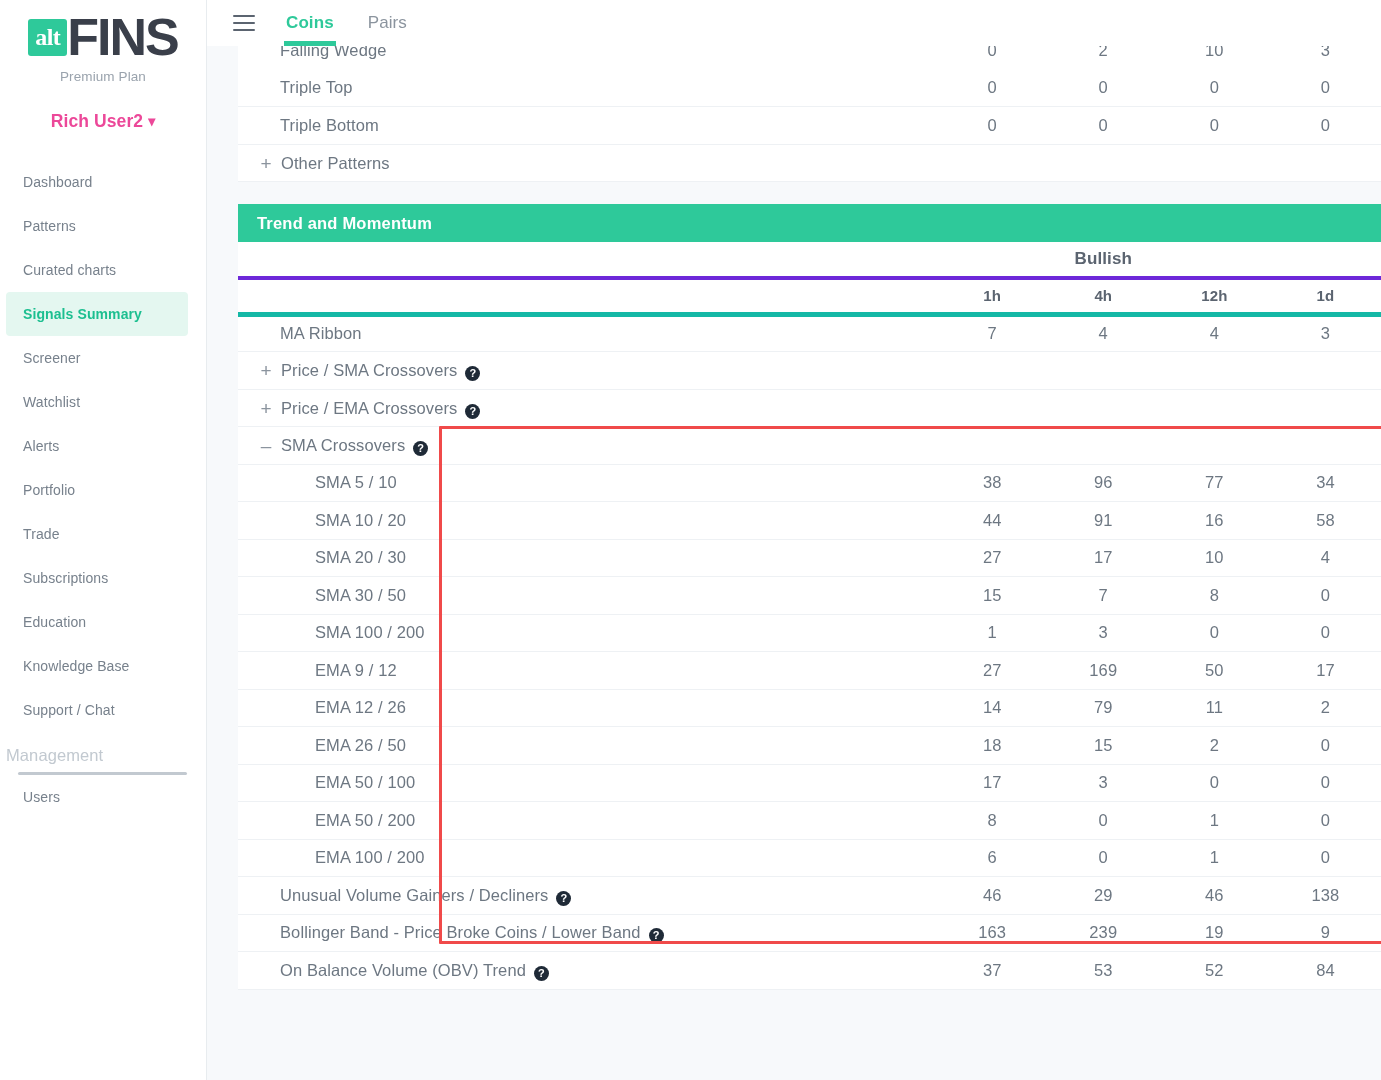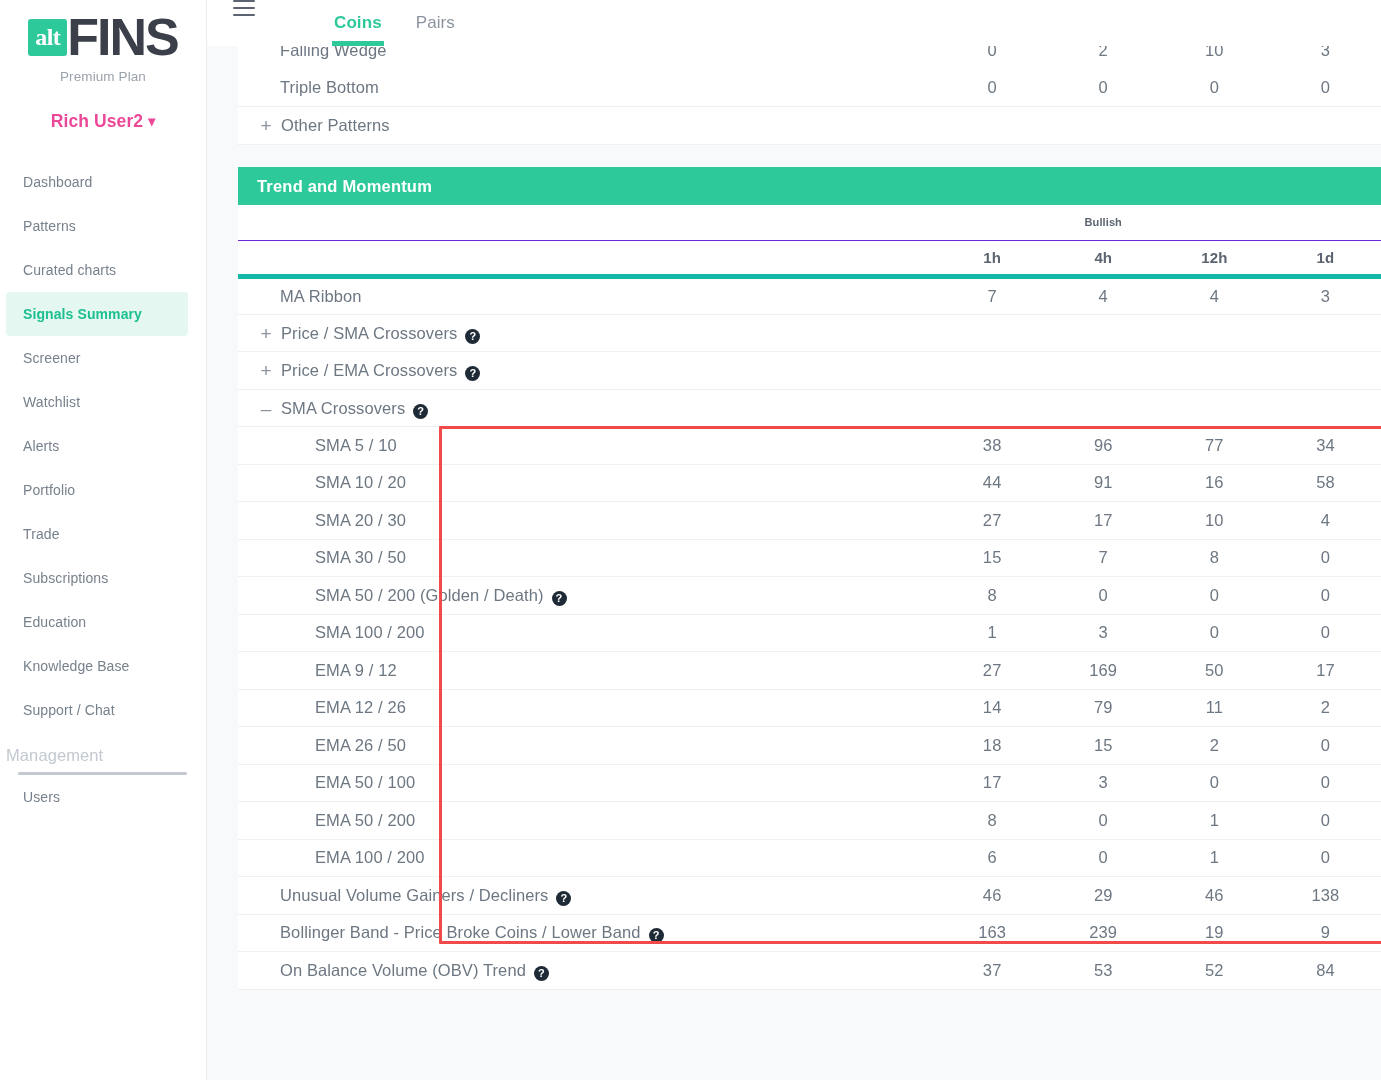--- a/index.html
+++ b/index.html
@@ -132,25 +132,24 @@
     height: 1080px;
     background: #f7f9fb;
     position: relative;
     overflow: hidden;
   }
 
   .topbar {
     height: 46px;
     background: #ffffff;
     display: flex;
-    align-items: flex-start;
+    align-items: center;
     padding-left: 26px;
     position: relative;
     z-index: 5;
-    gap: 48px;
   }
   .hamburger {
     width: 22px;
     height: 16px;
     display: flex;
     flex-direction: column;
     justify-content: space-between;
     cursor: pointer;
     margin-right: 31px;
   }
@@ -260,24 +259,24 @@
     line-height: 15px;
     text-align: center;
     margin-left: 8px;
     transform: translateY(1px);
     cursor: pointer;
     font-family: "Liberation Sans", sans-serif;
   }
 
   tr.hdr-bullish td {
     height: 36px;
-    border-bottom: 1px solid #6d28d9;
+    border-bottom: 4px solid #6d28d9;
     color: #5b6470;
     font-weight: 700;
-    font-size: 11px;
+    font-size: 17px;
   }
   tr.hdr-tf td {
     height: 36px;
     color: #5b6470;
     font-weight: 700;
     font-size: 15px;
     text-align: center;
     border-bottom: 5px solid #14b8a6;
   }
   .bullish-cell {
@@ -390,20 +389,27 @@
       <table class="grid">
         <colgroup>
             <col class="c-label">
             <col class="c-num">
             <col class="c-num">
             <col class="c-num">
             <col class="c-num">
           </colgroup>
         <tbody>
           <tr>
+            <td class="label">Triple Top</td>
+            <td class="num">0</td>
+            <td class="num">0</td>
+            <td class="num">0</td>
+            <td class="num">0</td>
+          </tr>
+          <tr>
             <td class="label">Triple Bottom</td>
             <td class="num">0</td>
             <td class="num">0</td>
             <td class="num">0</td>
             <td class="num">0</td>
           </tr>
           <tr>
             <td class="label toggle" colspan="5"><span class="toggle-icon">+</span><span>Other Patterns</span></td>
           </tr>
         </tbody>
@@ -476,27 +482,20 @@
             <td class="num">4</td>
           </tr>
           <tr>
             <td class="label lv2">SMA 30 / 50</td>
             <td class="num">15</td>
             <td class="num">7</td>
             <td class="num">8</td>
             <td class="num">0</td>
           </tr>
           <tr>
-            <td class="label lv2"><span>SMA 50 / 200 (Golden / Death)</span><span class="qmark">?</span></td>
-            <td class="num">8</td>
-            <td class="num">0</td>
-            <td class="num">0</td>
-            <td class="num">0</td>
-          </tr>
-          <tr>
             <td class="label lv2">SMA 100 / 200</td>
             <td class="num">1</td>
             <td class="num">3</td>
             <td class="num">0</td>
             <td class="num">0</td>
           </tr>
 
 
           <tr>
             <td class="label lv2">EMA 9 / 12</td>

